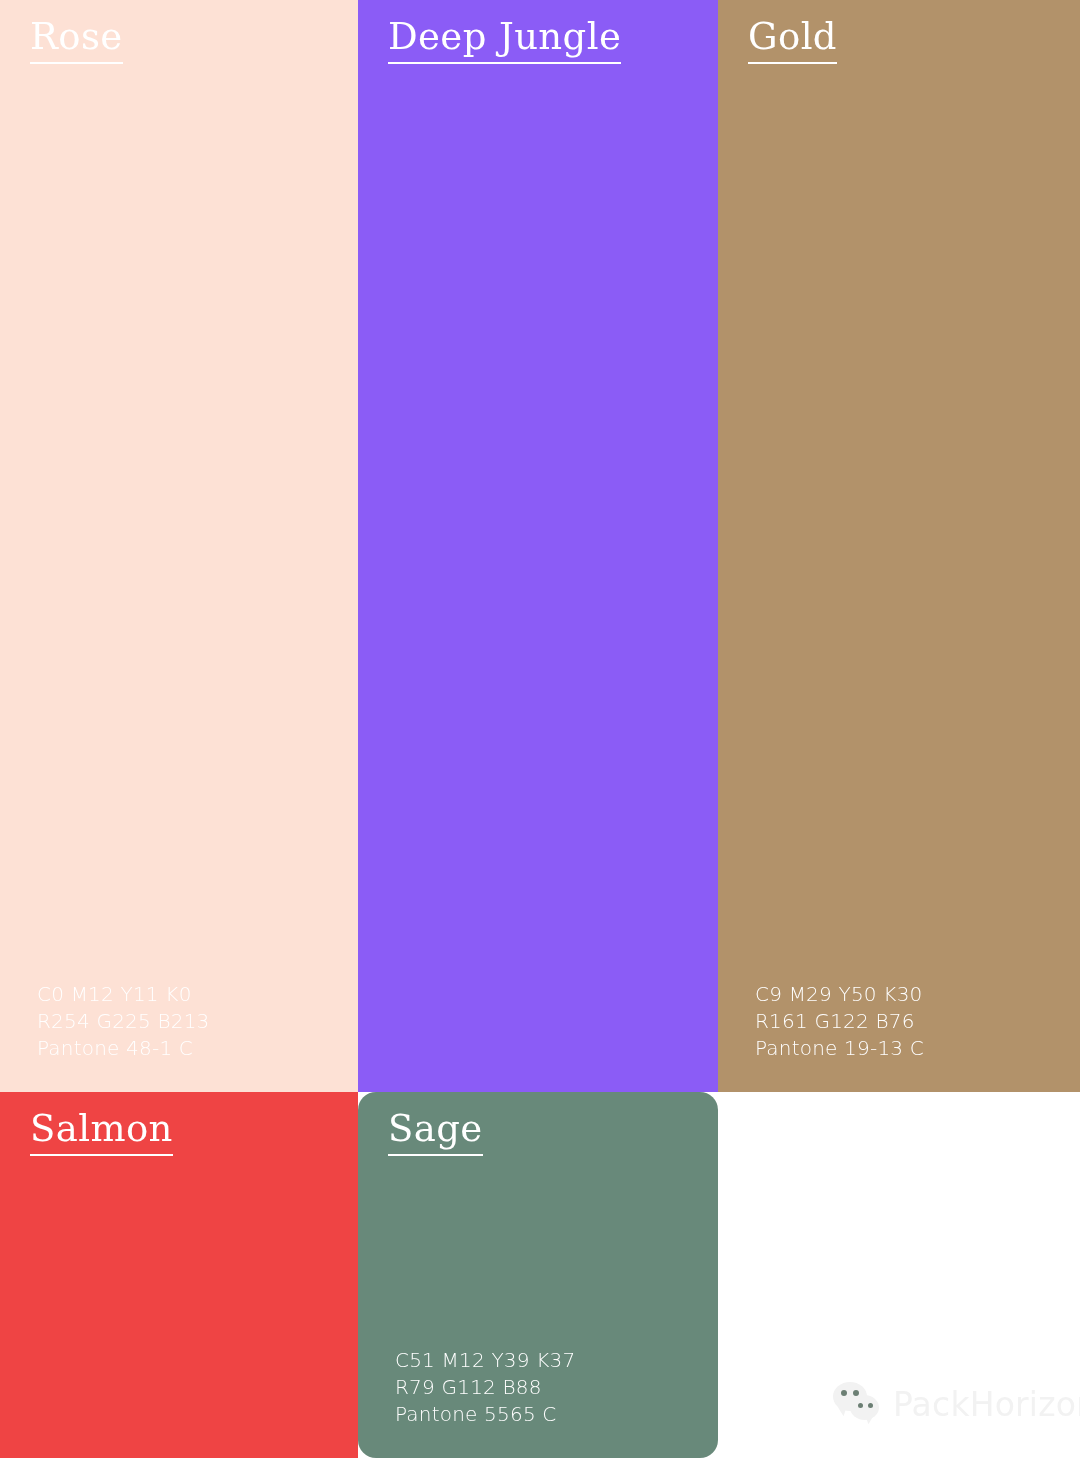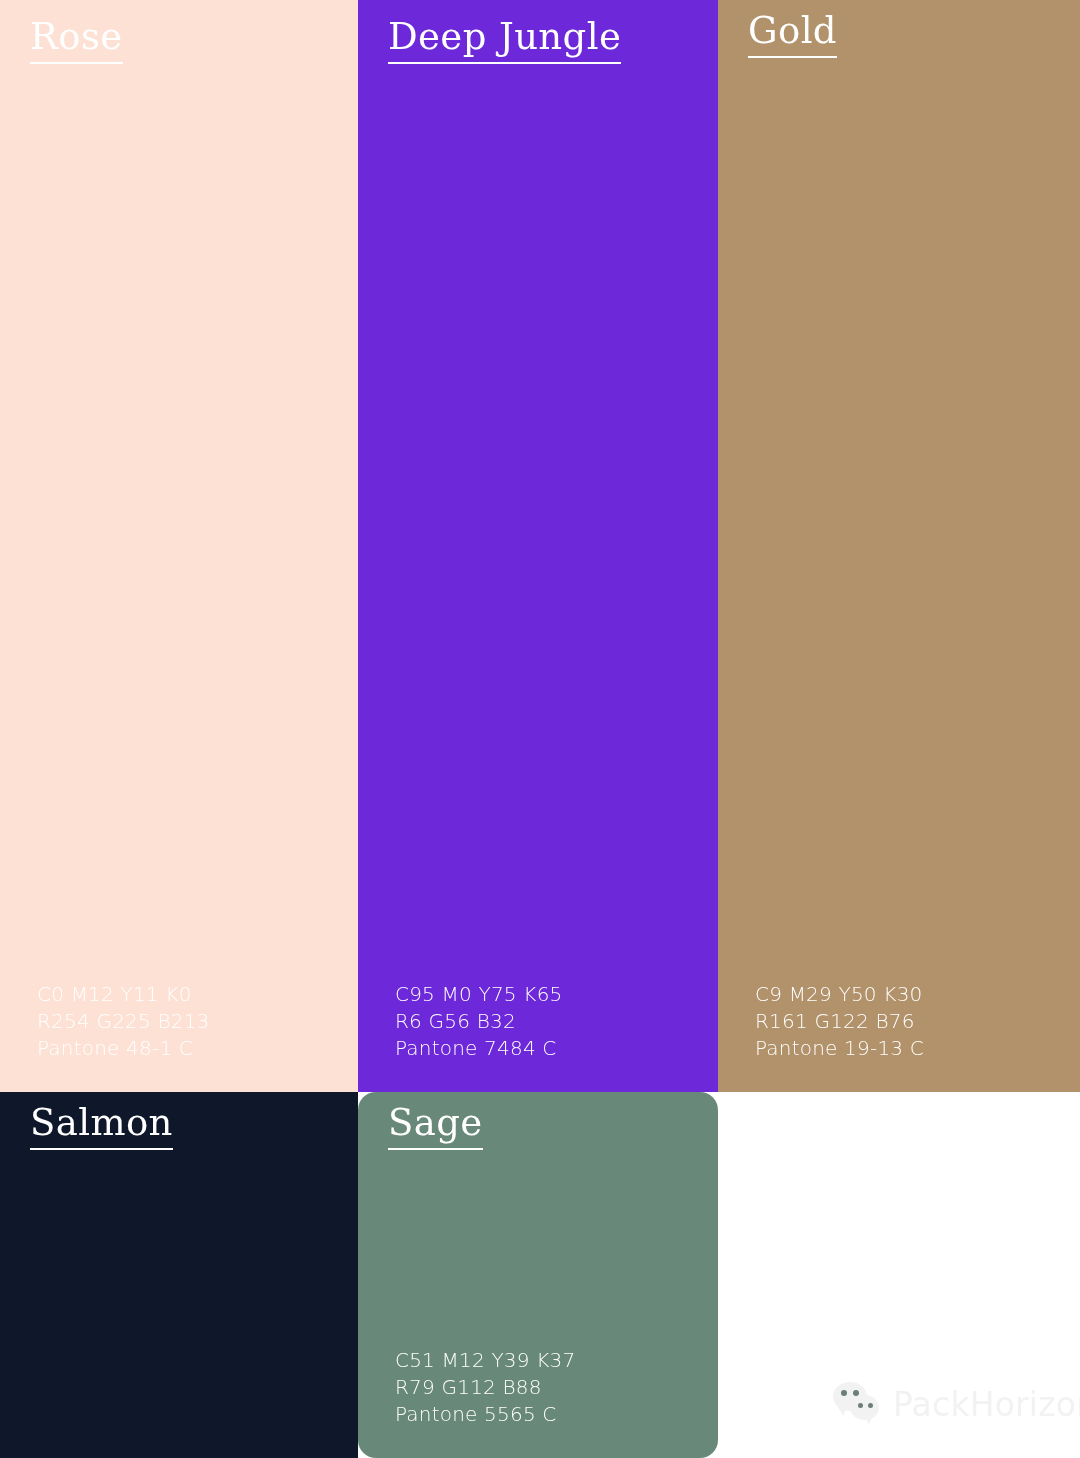--- a/index.html
+++ b/index.html
@@ -40,21 +40,21 @@
     color: #ffffff;
     letter-spacing: 0.4px;
     white-space: nowrap;
     padding-bottom: 7px;
     border-bottom: 2px solid #ffffff;
     display: inline-block;
   }
 
   
   .row-bottom .swatch-title {
-    top: 12px;
+    top: 18px;
     text-align: right;
   }
 
   .swatch-specs {
     position: absolute;
     left: 37px;
     bottom: 30px;
     color: #ffffff;
     font-family: "DejaVu Sans", "Liberation Sans", sans-serif;
     font-size: 20px;
@@ -152,39 +152,34 @@
   <div class="swatch row-top" style="background:#fde1d5;">
     <div class="swatch-title">Rose</div>
     <div class="swatch-specs">
       <span class="spec-line">C0 M12 Y11 K0</span>
       <span class="spec-line">R254 G225 B213</span>
       <span class="spec-line">Pantone 48-1 C</span>
     </div>
   </div>
 
 
-  <div class="swatch row-top" style="background:#6d28d9;">
+  <div class="swatch row-top" style="background:#8b5cf6;">
     <div class="swatch-title">Deep Jungle</div>
-    <div class="swatch-specs">
-      <span class="spec-line">C95 M0 Y75 K65</span>
-      <span class="spec-line">R6  G56  B32</span>
-      <span class="spec-line">Pantone 7484 C</span>
-    </div>
   </div>
 
   <div class="swatch row-bottom" style="background:#b2926a;">
     <div class="swatch-title">Gold</div>
     <div class="swatch-specs">
       <span class="spec-line">C9 M29 Y50 K30</span>
       <span class="spec-line">R161 G122 B76</span>
       <span class="spec-line">Pantone 19-13 C</span>
     </div>
   </div>
 
-  <div class="swatch row-bottom" style="background:#0f172a;padding-left:18px;">
+  <div class="swatch row-bottom" style="background:#ef4444;padding-left:18px;">
     <div class="swatch-title">Salmon</div>
   </div>
 
   <div class="swatch row-bottom" style="background:#68897a;border-radius:18px;">
     <div class="swatch-title">Sage</div>
     <div class="swatch-specs">
       <span class="spec-line">C51 M12 Y39 K37</span>
       <span class="spec-line">R79  G112  B88</span>
       <span class="spec-line">Pantone 5565 C</span>
     </div>

